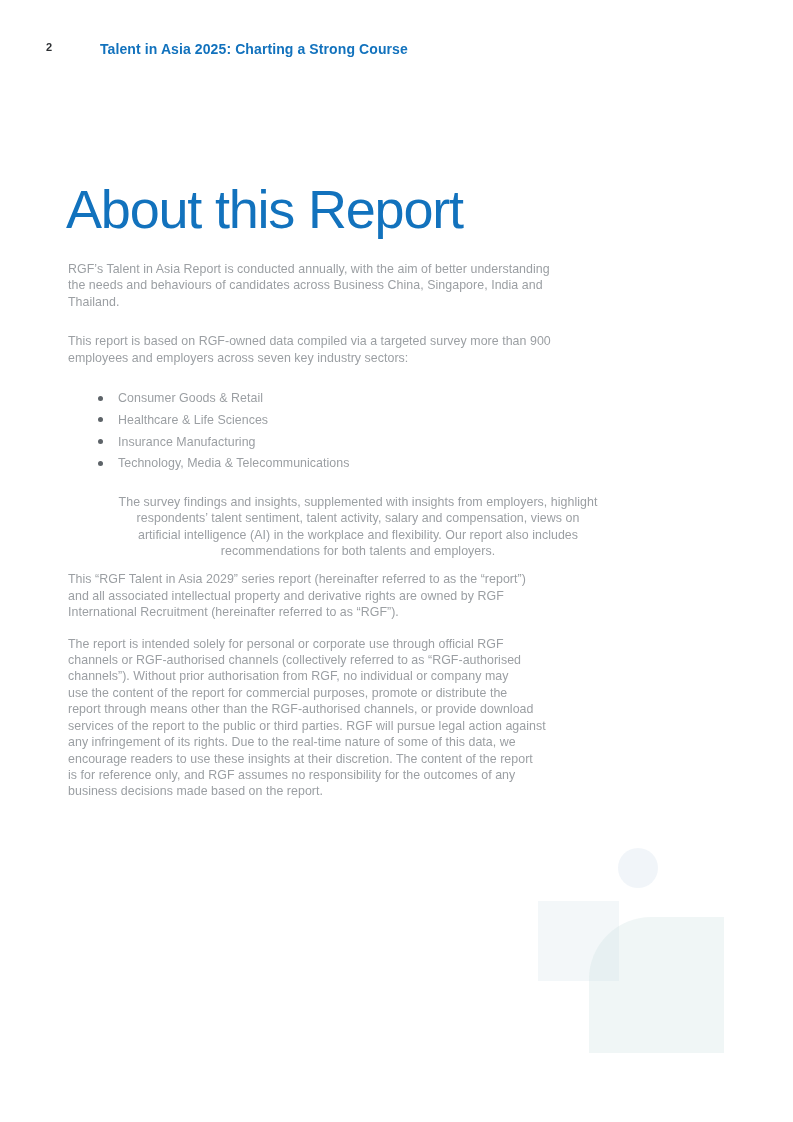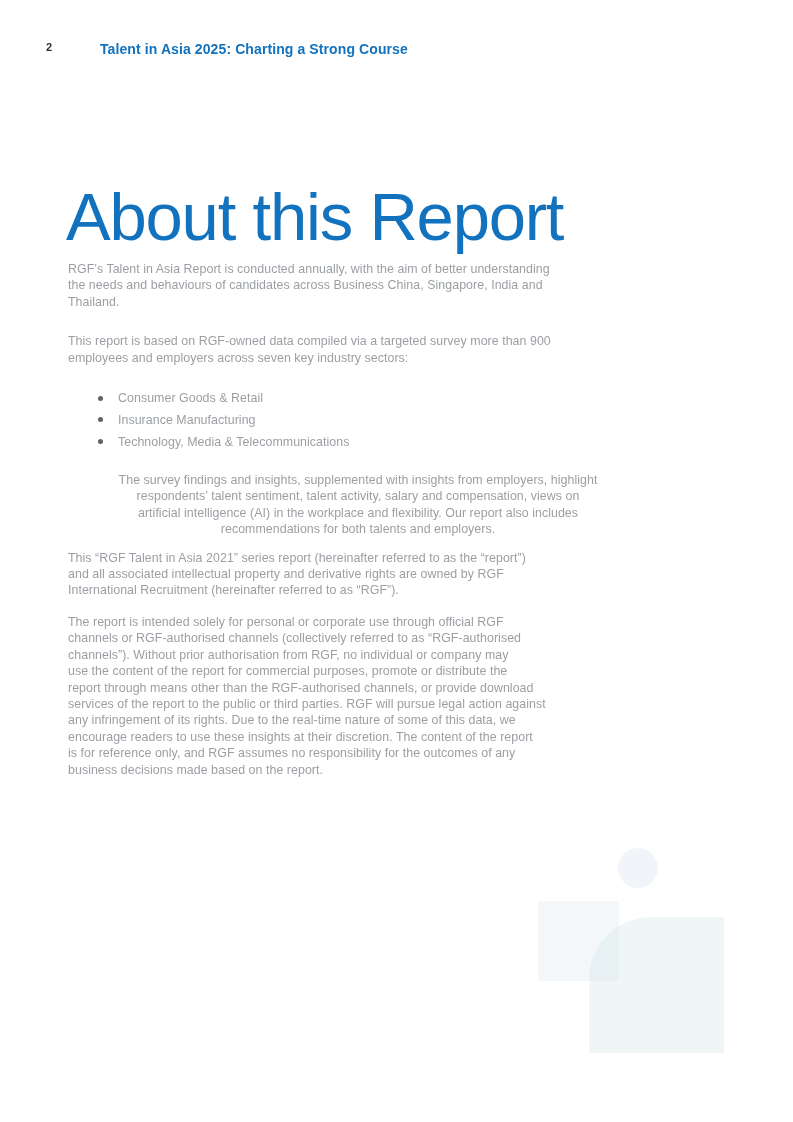--- a/index.html
+++ b/index.html
@@ -18,21 +18,21 @@
     position: absolute; left: 46px; top: 0;
     font-size: 11px; font-weight: 700; color: #2d3033; letter-spacing: 0.2px;
   }
   .doc-title {
     position: absolute; left: 100px; top: 0;
     font-size: 14px; font-weight: 700; color: #1272bd; letter-spacing: 0.1px;
   }
   
   .main-title {
     position: absolute; left: 66px; top: 180px;
-    font-size: 67px; font-weight: 400; color: #1272bd;
+    font-size: 54px; font-weight: 400; color: #1272bd;
     letter-spacing: -1.2px; line-height: 1.1;
   }
   
   .content {
     position: absolute; left: 68px; top: 261px; width: 580px;
     font-size: 12.4px; line-height: 16.4px; color: #9b9fa3;
     letter-spacing: 0.05px;
   }
   .content p { white-space: pre-line; margin: 0; }
   .p1 { margin-bottom: 23px !important; }
@@ -79,29 +79,30 @@
 
   <div class="content">
     <p class="p1">RGF’s Talent in Asia Report is conducted annually, with the aim of better understanding
 the needs and behaviours of candidates across Business China, Singapore, India and
 Thailand.</p>
     <p class="p2">This report is based on RGF-owned data compiled via a targeted survey more than 900
 employees and employers across seven key industry sectors:</p>
 
     <ul class="sector-list">
       <li><span class="dot"></span><span>Consumer Goods &amp; Retail</span></li>
+      <li><span class="dot"></span><span>Healthcare &amp; Life Sciences</span></li>
       <li><span class="dot"></span><span>Insurance Manufacturing</span></li>
       <li><span class="dot"></span><span>Technology, Media &amp; Telecommunications</span></li>
     </ul>
 
     <p class="p3">The survey findings and insights, supplemented with insights from employers, highlight
 respondents’ talent sentiment, talent activity, salary and compensation, views on
 artificial intelligence (AI) in the workplace and flexibility. Our report also includes
 recommendations for both talents and employers.</p>
-    <p class="p4">This “RGF Talent in Asia 2021” series report (hereinafter referred to as the “report”)
+    <p class="p4">This “RGF Talent in Asia 2029” series report (hereinafter referred to as the “report”)
 and all associated intellectual property and derivative rights are owned by RGF
 International Recruitment (hereinafter referred to as “RGF”).</p>
     <p class="p5">The report is intended solely for personal or corporate use through official RGF
 channels or RGF-authorised channels (collectively referred to as “RGF-authorised
 channels”). Without prior authorisation from RGF, no individual or company may
 use the content of the report for commercial purposes, promote or distribute the
 report through means other than the RGF-authorised channels, or provide download
 services of the report to the public or third parties. RGF will pursue legal action against
 any infringement of its rights. Due to the real-time nature of some of this data, we
 encourage readers to use these insights at their discretion. The content of the report

